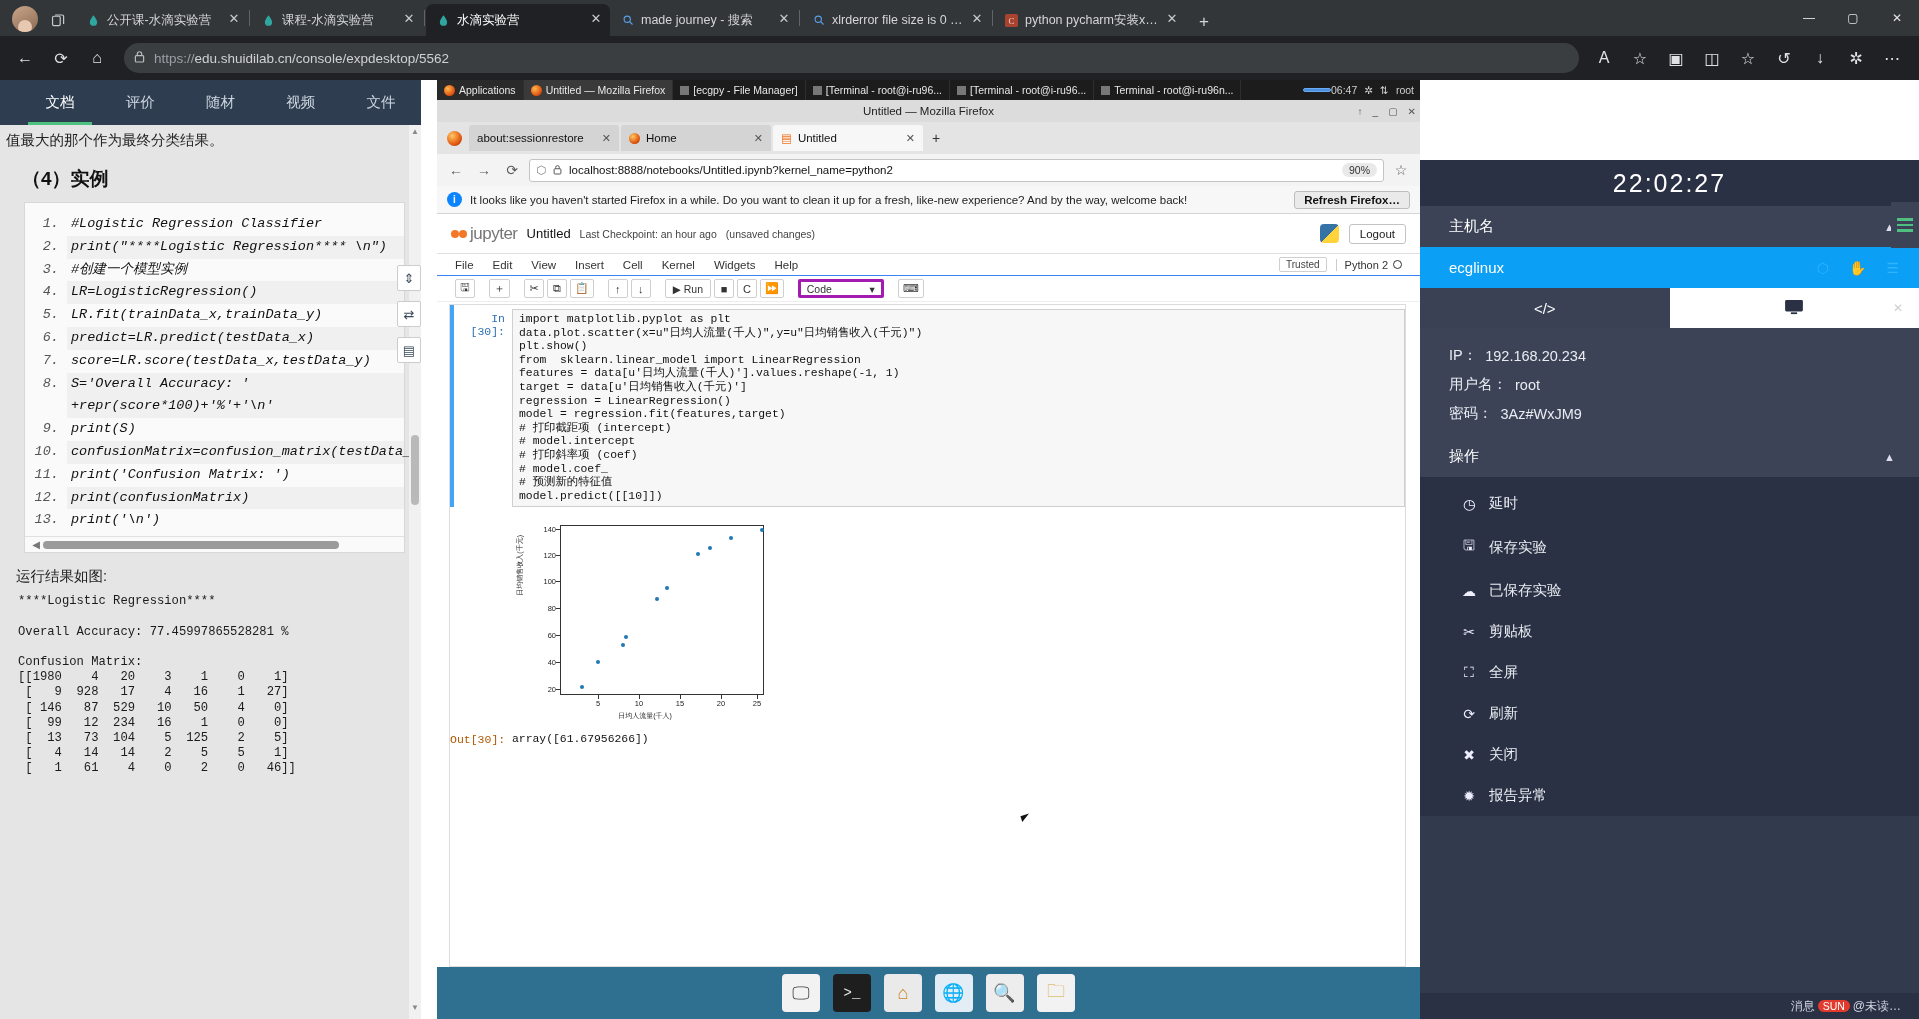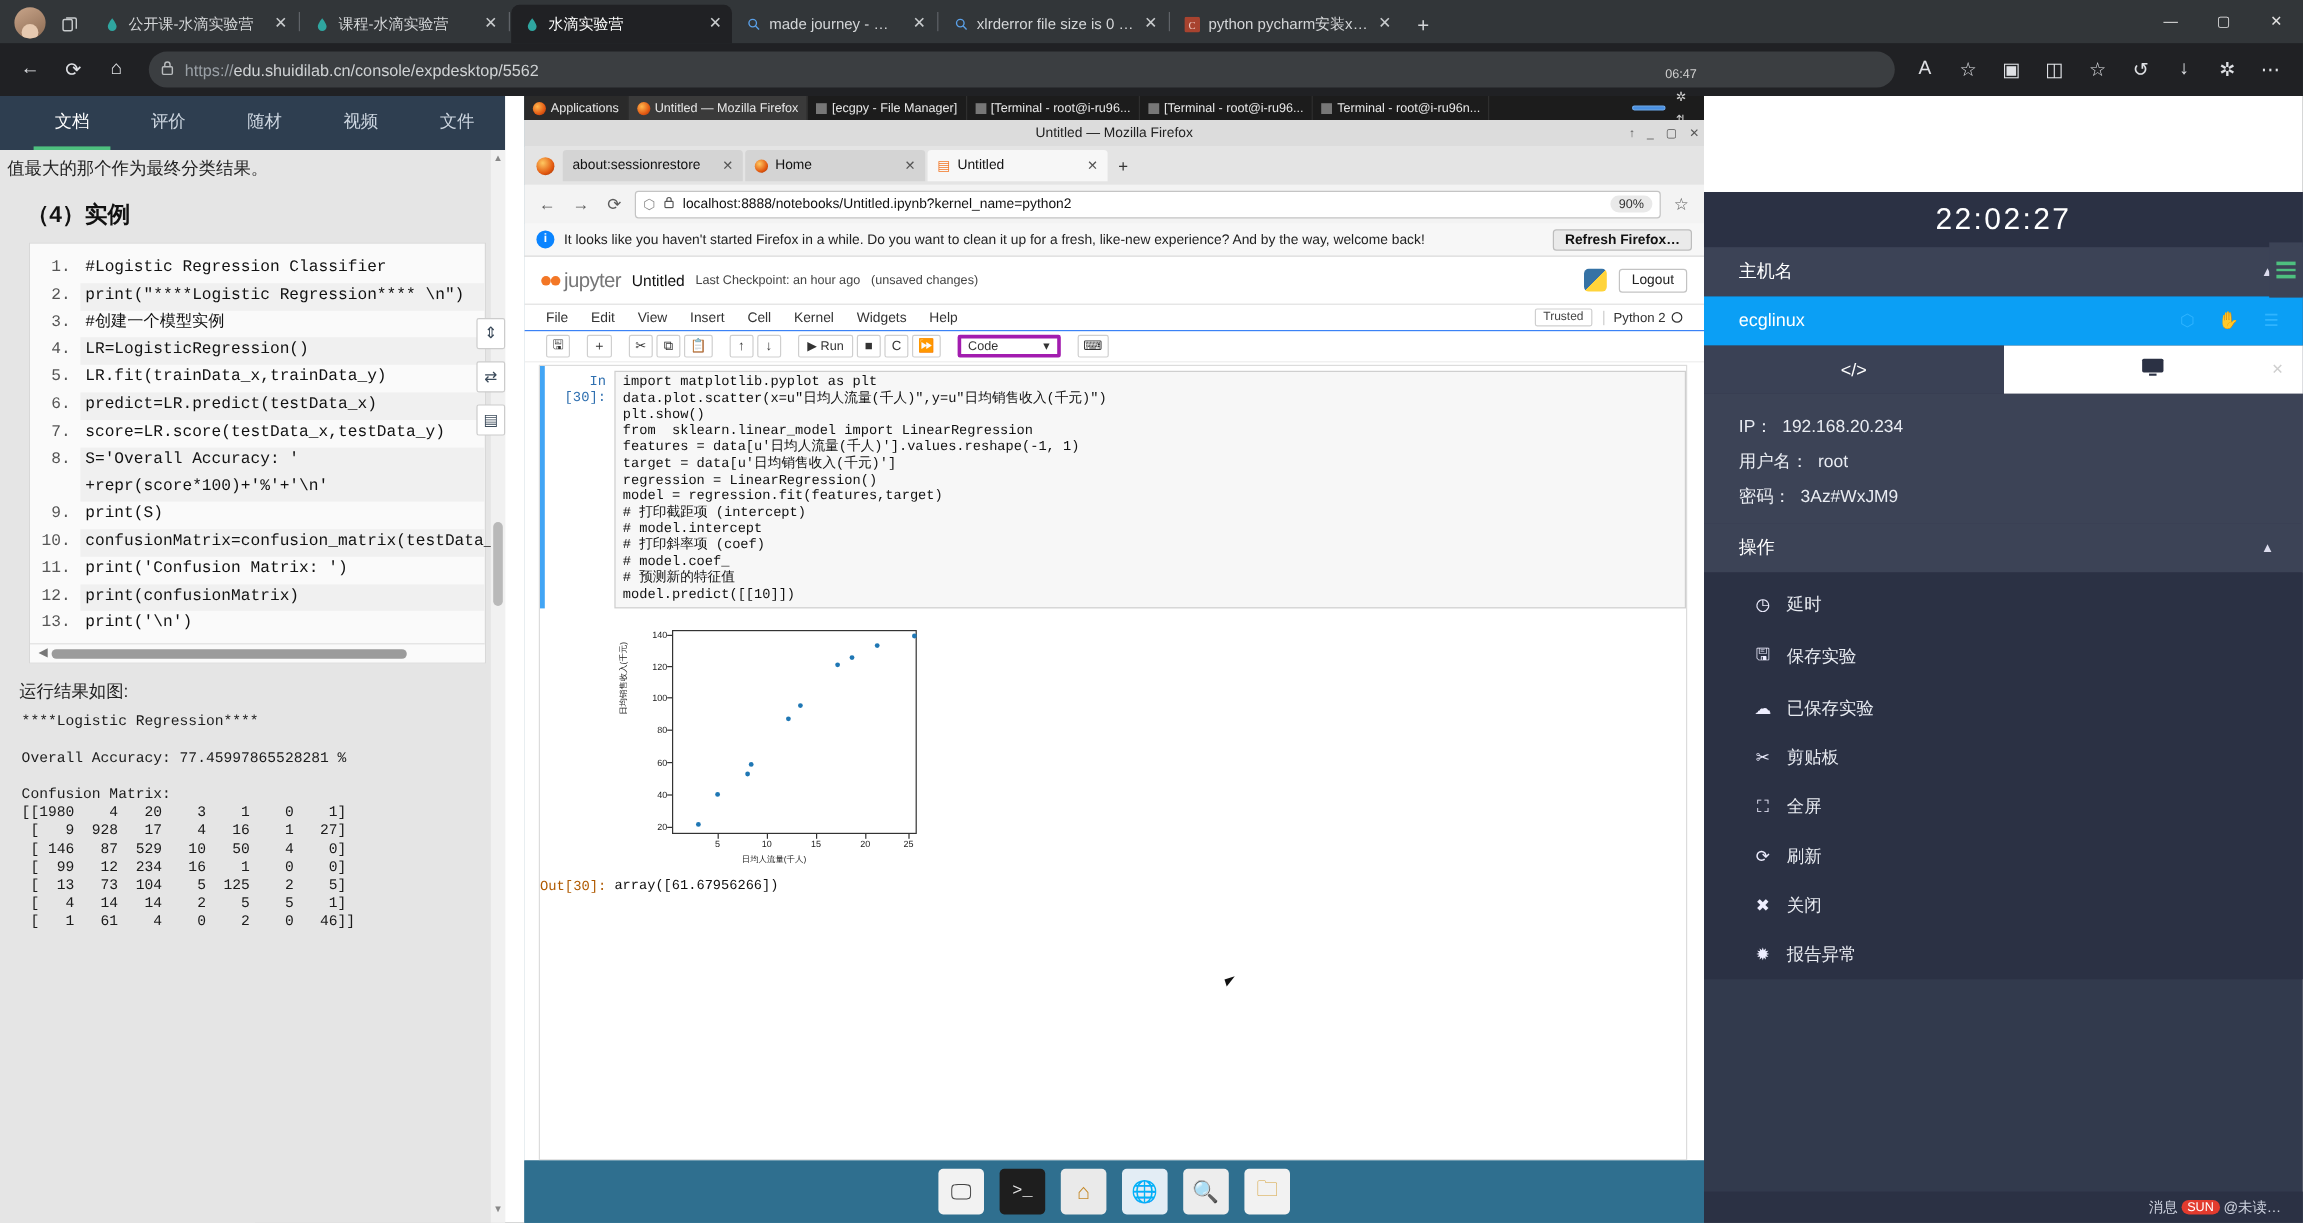--- a/index.html
+++ b/index.html
@@ -43,21 +43,21 @@
   .lp-tab.active { color:#fff; }
   .lp-tab.active::after { content:""; position:absolute; left:8px; right:8px; bottom:0; height:3px; background:#4ec07f; }
   .doc-title { height:40px; display:flex; align-items:center; justify-content:center; font-size:16.5px;
     font-weight:bold; color:#1b1b1b; border-bottom:1px solid #e6e6e6; background:#fff;}
   .doc-body { padding:6px 14px 0 14px; font-size:14.5px; color:#222; }
   .doc-p { font-size:14.5px; color:#222; margin-left:-8px; }
   .doc-h { font-size:19px; font-weight:bold; margin:16px 0 10px 8px; color:#111; }
 
   .codebox { border:1px solid #d8d8d8; background:#fafafa; margin:0 2px 0 10px; padding:6px 0 0 0; position:relative; }
   ol.code { list-style:decimal; margin:0; padding:4px 0 4px 42px; font-family:"Liberation Mono","DejaVu Sans Mono",monospace;
-    font-size:13.5px; line-height:22.8px; color:#555; }
+    font-size:13.5px; line-height:22.8px; color:#555;font-style:italic; }
   ol.code li { padding-left:4px; white-space:pre; }
   ol.code li:nth-child(even) { background:#f0f0f0; }
   ol.code li > span { color:#111; }
   .k-com { color:#8b1a1a; }
   .k-fn  { color:#3838c0; }
   .k-str { color:#0a7a2a; }
   .hscroll { height:16px; border-top:1px solid #e0e0e0; background:#fafafa; display:flex; align-items:center; padding:0 4px; }
   .hscroll .arrow { color:#777; font-size:10px; width:14px; text-align:center;}
   .hscroll .bar { height:8px; background:#9b9b9b; border-radius:4px; flex:0 0 auto; width:296px; }
 
@@ -77,21 +77,21 @@
 
   
   .vnc { position:absolute; left:421px; top:0; right:499px; bottom:0; background:#2f6f8f;margin-left:16px; }
   .xfce-panel { height:20px; background:#1c1c1c; display:flex; align-items:center; font-size:10.5px; color:#e8e8e8; }
   .xf-item { display:flex; align-items:center; gap:4px; padding:0 7px; height:20px; border-right:1px solid #2e2e2e; white-space:nowrap; }
   .xf-item.app { background:#2a2a2a; }
   .xf-item.active { background:#3a3a3a; }
   .xf-sq { width:9px;height:9px; background:#777; display:inline-block; }
   .xf-ff { width:11px; height:11px; border-radius:50%; background:radial-gradient(circle at 35% 35%,#ffb64c,#e35b14 60%,#9c2d06); }
   .xf-spacer { flex:1; }
-  .xf-right { display:flex; align-items:center; gap:7px; padding-right:6px; color:#cfcfcf; font-size:10.5px;flex-direction:column; }
+  .xf-right { display:flex; align-items:center; gap:7px; padding-right:6px; color:#cfcfcf; font-size:10.5px; }
   .xf-taskbtn { background:#4a90e2; border:1px solid #6aa9ee; padding:1px 13px; border-radius:2px; }
 
   .ffwin { position:absolute; left:0; right:0; top:20px; bottom:52px; background:#f0f0f0; display:flex; flex-direction:column; }
   .ff-title { height:22px; background:#dcdcdc; display:flex; align-items:center; justify-content:center;
     font-size:11.5px; color:#222; position:relative; }
   .ff-title .wcs { position:absolute; right:4px; top:0; display:flex; gap:10px; color:#555; font-size:10px; align-items:center; height:22px;}
   .ff-tabs { height:32px; background:#e4e4e4; display:flex; align-items:center; padding-left:4px; gap:2px; }
   .ff-logo { width:26px; height:26px; display:flex; align-items:center; justify-content:center; }
   .ff-ico { width:15px;height:15px;border-radius:50%; background:radial-gradient(circle at 35% 32%,#ffc861,#e2580f 62%,#8d2a05); }
   .ff-tab { height:26px; display:flex; align-items:center; gap:6px; padding:0 8px; min-width:150px; max-width:200px;
@@ -236,21 +236,21 @@
       <div class="tabsep"></div>
       <div class="tab active" style="width:184px">
         <span class="fav">
             <svg width="13" height="13" viewBox="0 0 16 16">
               <path d="M8 1.5C8 1.5 3.5 7 3.5 10a4.5 4.5 0 0 0 9 0C12.5 7 8 1.5 8 1.5z" fill="#2fa6a0"></path>
             </svg>
           </span>
         <span class="tlabel">水滴实验营</span>
         <span class="tclose">✕</span>
       </div>
-      <div class="tab" style="width:170px">
+      <div class="tab" style="width:188px">
         <span class="fav">
             <svg width="12" height="12" viewBox="0 0 16 16">
               <circle cx="7" cy="7" r="4.2" fill="none" stroke="#5aa0e8" stroke-width="1.5"></circle>
               <path d="M10.2 10.2L14 14" stroke="#5aa0e8" stroke-width="1.5"></path>
             </svg>
           </span>
         <span class="tlabel">made journey - 搜索</span>
         <span class="tclose">✕</span>
       </div>
       <div class="tabsep"></div>

